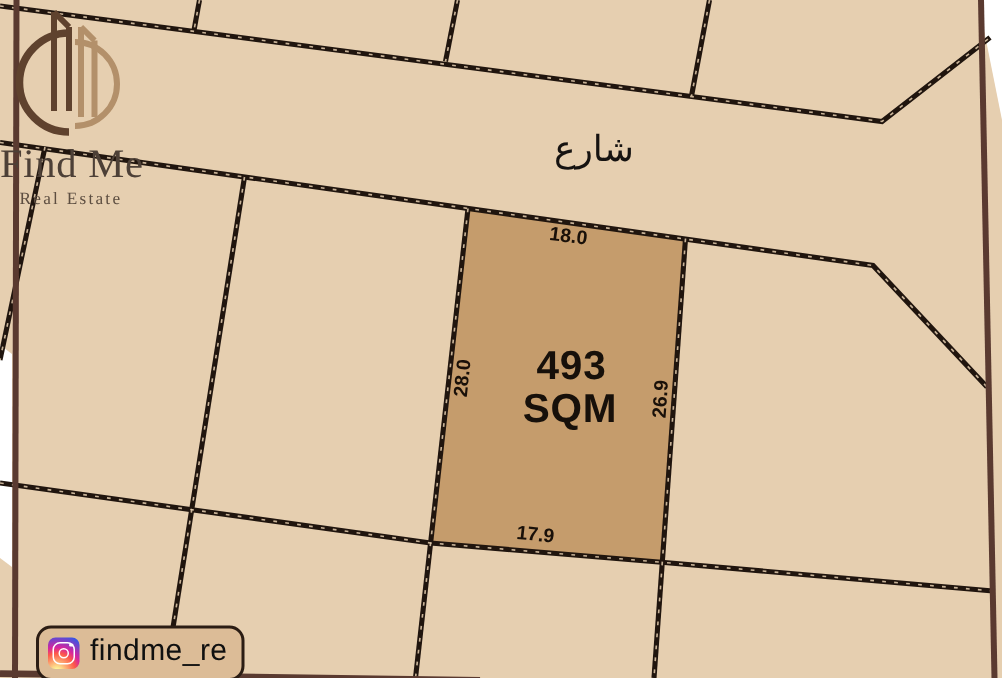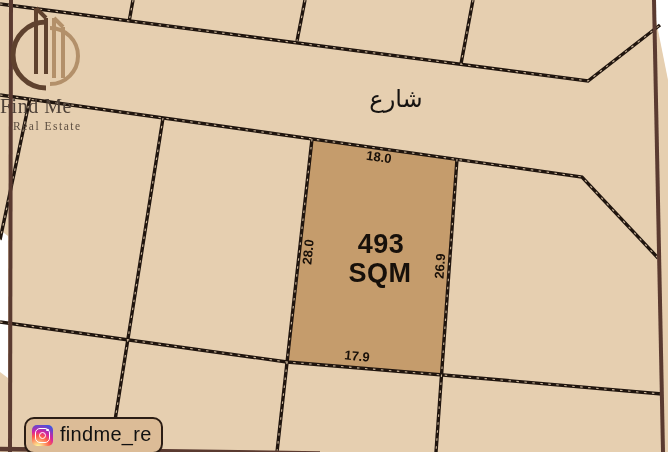--- a/index.html
+++ b/index.html
@@ -11,21 +11,21 @@
   .stage svg.map{position:absolute;left:0;top:0;}
   .bl{stroke:#20150e;stroke-width:3.4;fill:none;}
   .bl-dash{stroke:#e6cfb0;stroke-width:1.1;fill:none;stroke-dasharray:2.5 5.5;opacity:.85;}
   .border{stroke:#5a3a30;fill:none;}
   .dim{font-family:"Liberation Sans",sans-serif;font-size:13px;font-weight:700;fill:#191009;}
   .area{font-family:"Liberation Sans",sans-serif;font-size:27px;font-weight:700;fill:#17100a;letter-spacing:.5px;}
   .street{font-family:"DejaVu Sans","Liberation Sans",sans-serif;font-size:24px;fill:#161311;}
   
   .logo{position:absolute;left:0;top:4px;width:132px;pointer-events:none;}
   .logo-mark{display:block;margin-left:6px;}
-  .logo-title{font-family:"Liberation Serif","DejaVu Serif",serif;font-size:20px;color:#4d4037;margin-top:-4px;letter-spacing:.5px;line-height:1;}
+  .logo-title{font-family:"Liberation Serif","DejaVu Serif",serif;font-size:27px;color:#4d4037;margin-top:-4px;letter-spacing:.5px;line-height:1;}
   .logo-sub{font-family:"Liberation Serif","DejaVu Serif",serif;font-size:11.5px;color:#5d4e41;letter-spacing:1.5px;padding-left:13px;margin-top:4px;}
   
   .badge{
     position:absolute;left:24px;top:417px;height:37px;
     display:inline-flex;align-items:center;gap:7px;padding:0 9px 0 6px;
     background:#dcbc97;border:2.5px solid #2b1d14;border-radius:10px;box-sizing:border-box;
   }
   .badge-text{font-size:20px;color:#101010;letter-spacing:.3px;font-weight:400;transform:translateY(-1px);}
   .ig{position:relative;width:21px;height:21px;border-radius:5px;display:inline-block;
       background:radial-gradient(circle at 28% 110%, #fdf497 0%, #fdf497 8%, #fd5949 45%, #d6249f 60%, #285aeb 95%);}

